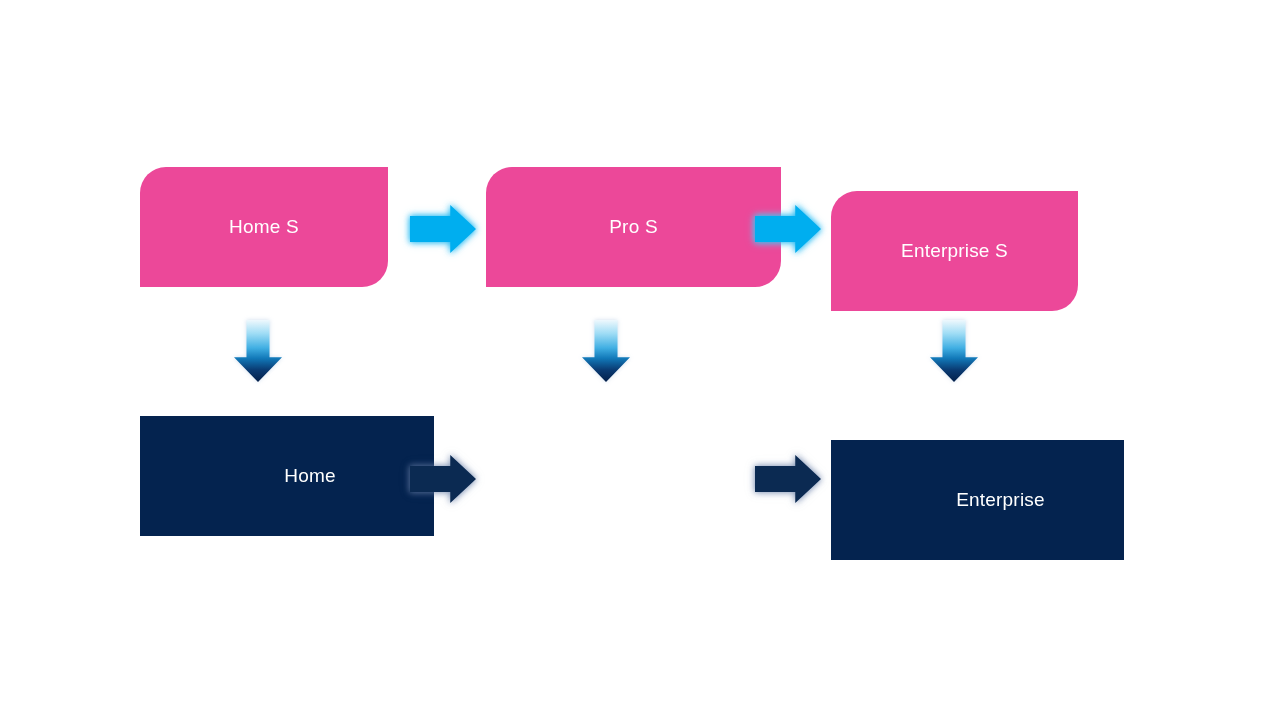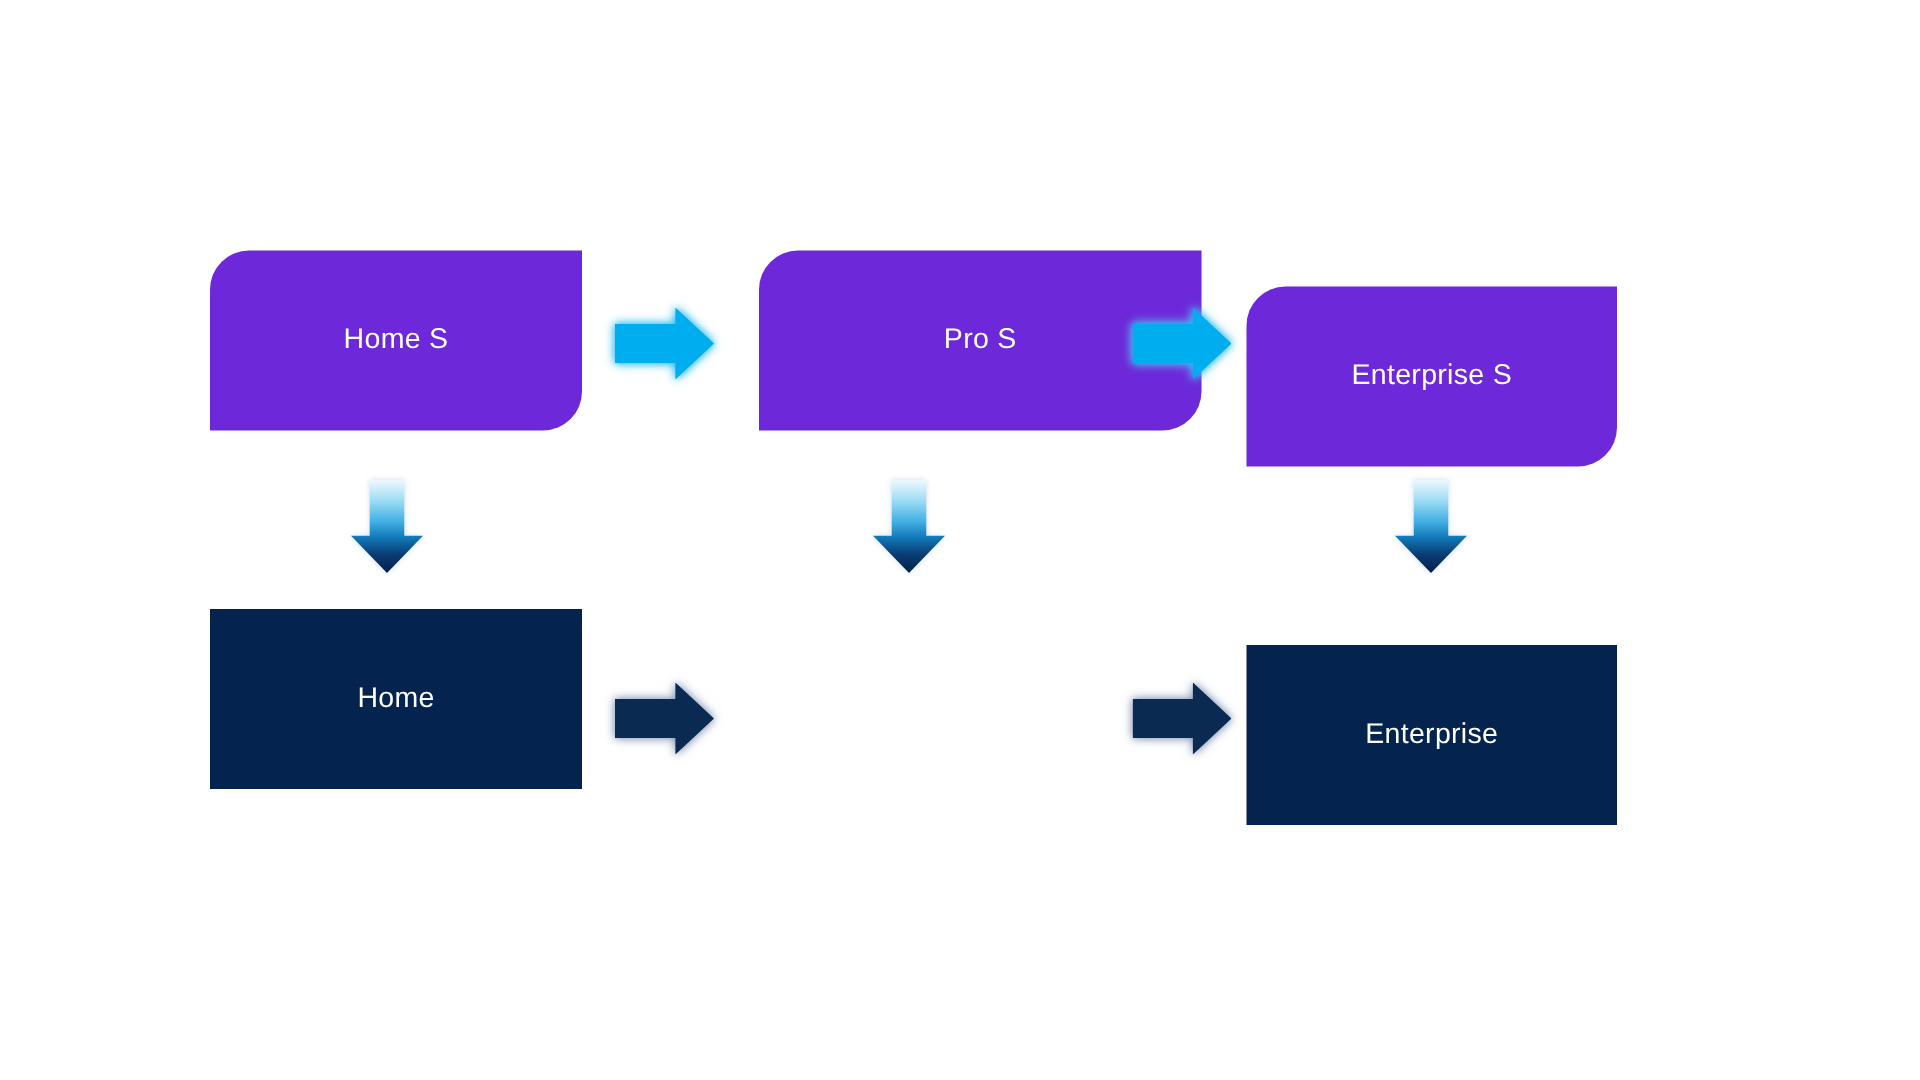--- a/index.html
+++ b/index.html
@@ -20,30 +20,31 @@
     height: 120px;
     display: flex;
     align-items: center;
     justify-content: center;
     color: #ffffff;
     font-size: 19px;
     letter-spacing: 0.2px;
   }
   .box.top {
     top: 167px;
-    background: #6d28d9;
+    background: #ec4899;
     border-radius: 26px 0 26px 0;
   }
   .box.bottom {
-    top: 406px;
+    top: 416px;
     background: #04234F;
     border-radius: 0;
+    padding-left: 46px;
   }
   .col1 { left: 140px; width: 248px; }
-  .col2 { left: 486px; width: 295px; margin-left: 20px; }
+  .col2 { left: 486px; width: 295px; }
   .col3 { left: 831px; width: 247px; margin-top: 24px; }
 
   
   .arrow-right {
     position: absolute;
     width: 66px;
     height: 48px;
   }
   .arrow-right .shape {
     width: 100%;

